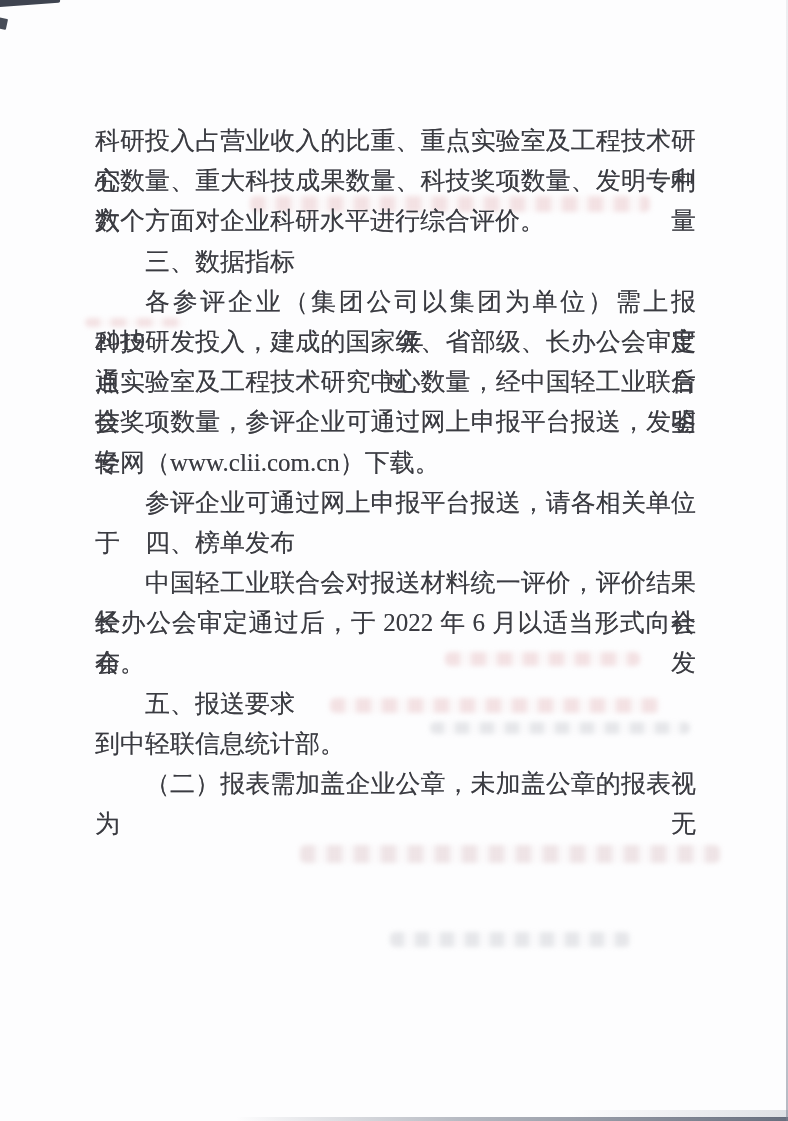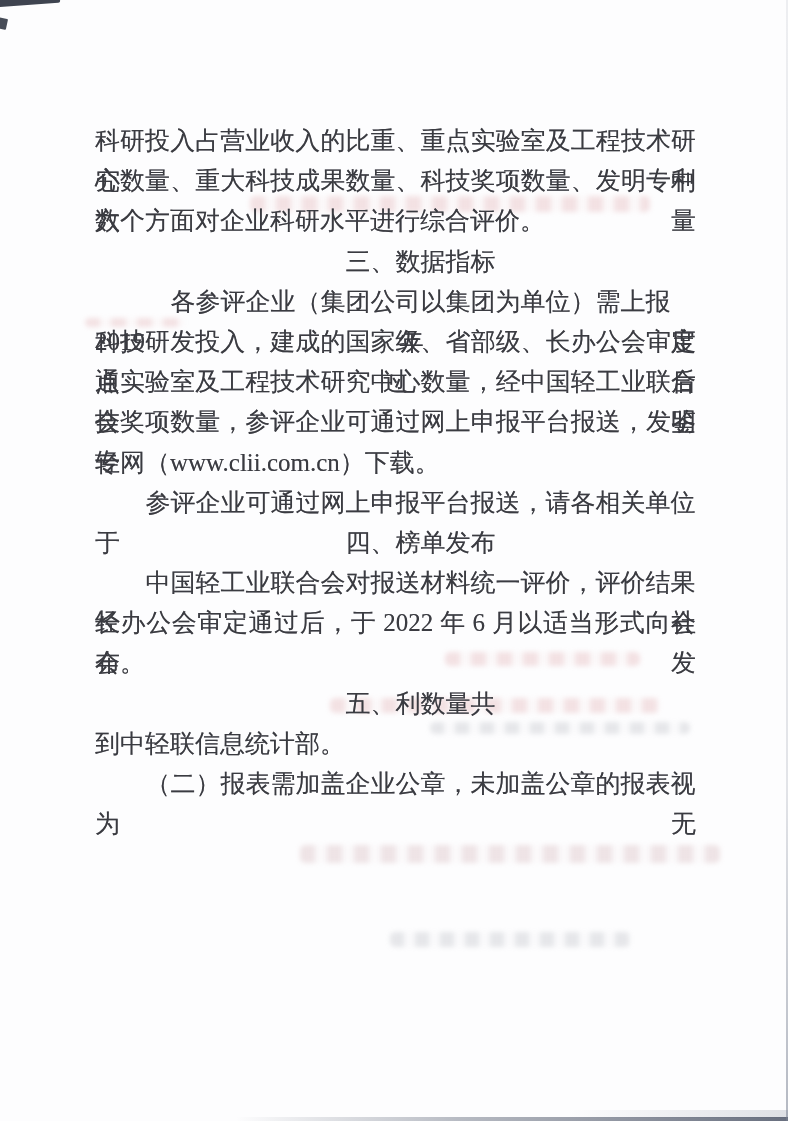--- a/index.html
+++ b/index.html
@@ -26,21 +26,21 @@
     line-height: 40.2px;
     white-space: nowrap;
     text-shadow: 0 0 0.5px rgba(58,59,65,0.55);
   }
   .line.fill {
     white-space: normal;
     text-align: justify;
     text-align-last: justify;
     text-justify: inter-ideograph;
   }
-  .line.indent { text-indent: 50px; text-align: center; }
+  .line.indent { text-indent: 50px; }
   
   .ghost {
     position: absolute;
     border-radius: 5px;
     filter: blur(2.6px);
     pointer-events: none;
   }
   .ghost.pink {
     background: repeating-linear-gradient(90deg,
       rgba(211,130,134,0.22) 0 15px, rgba(211,130,134,0.04) 15px 26px);
@@ -109,21 +109,21 @@
       <div class="line fill indent">各参评企业（集团公司以集团为单位）需上报 2019 年度</div>
       <div class="line fill">科技研发投入，建成的国家级、省部级、长办公会审定通过后</div>
       <div class="line fill">点实验室及工程技术研究中心数量，经中国轻工业联合会鉴</div>
       <div class="line fill">技奖项数量，参评企业可通过网上申报平台报送，发明专</div>
       <div class="line">轻网（www.clii.com.cn）下载。</div>
       <div class="line fill indent">参评企业可通过网上申报平台报送，请各相关单位于</div>
       <div class="line indent">四、榜单发布</div>
       <div class="line fill indent">中国轻工业联合会对报送材料统一评价，评价结果经会</div>
       <div class="line fill">长办公会审定通过后，于 2022 年 6 月以适当形式向社会发</div>
       <div class="line">布。</div>
-      <div class="line indent">五、利数量共</div>
+      <div class="line indent">五、报送要求</div>
       <div class="line">到中轻联信息统计部。</div>
       <div class="line fill indent">（二）报表需加盖企业公章，未加盖公章的报表视为无</div>
     </div>
 
   <div class="corner-streak"></div>
   <div class="corner-dot"></div>
   <div class="bottom-edge-soft"></div>
   <div class="bottom-edge"></div>
   <div class="right-edge"></div>
 

